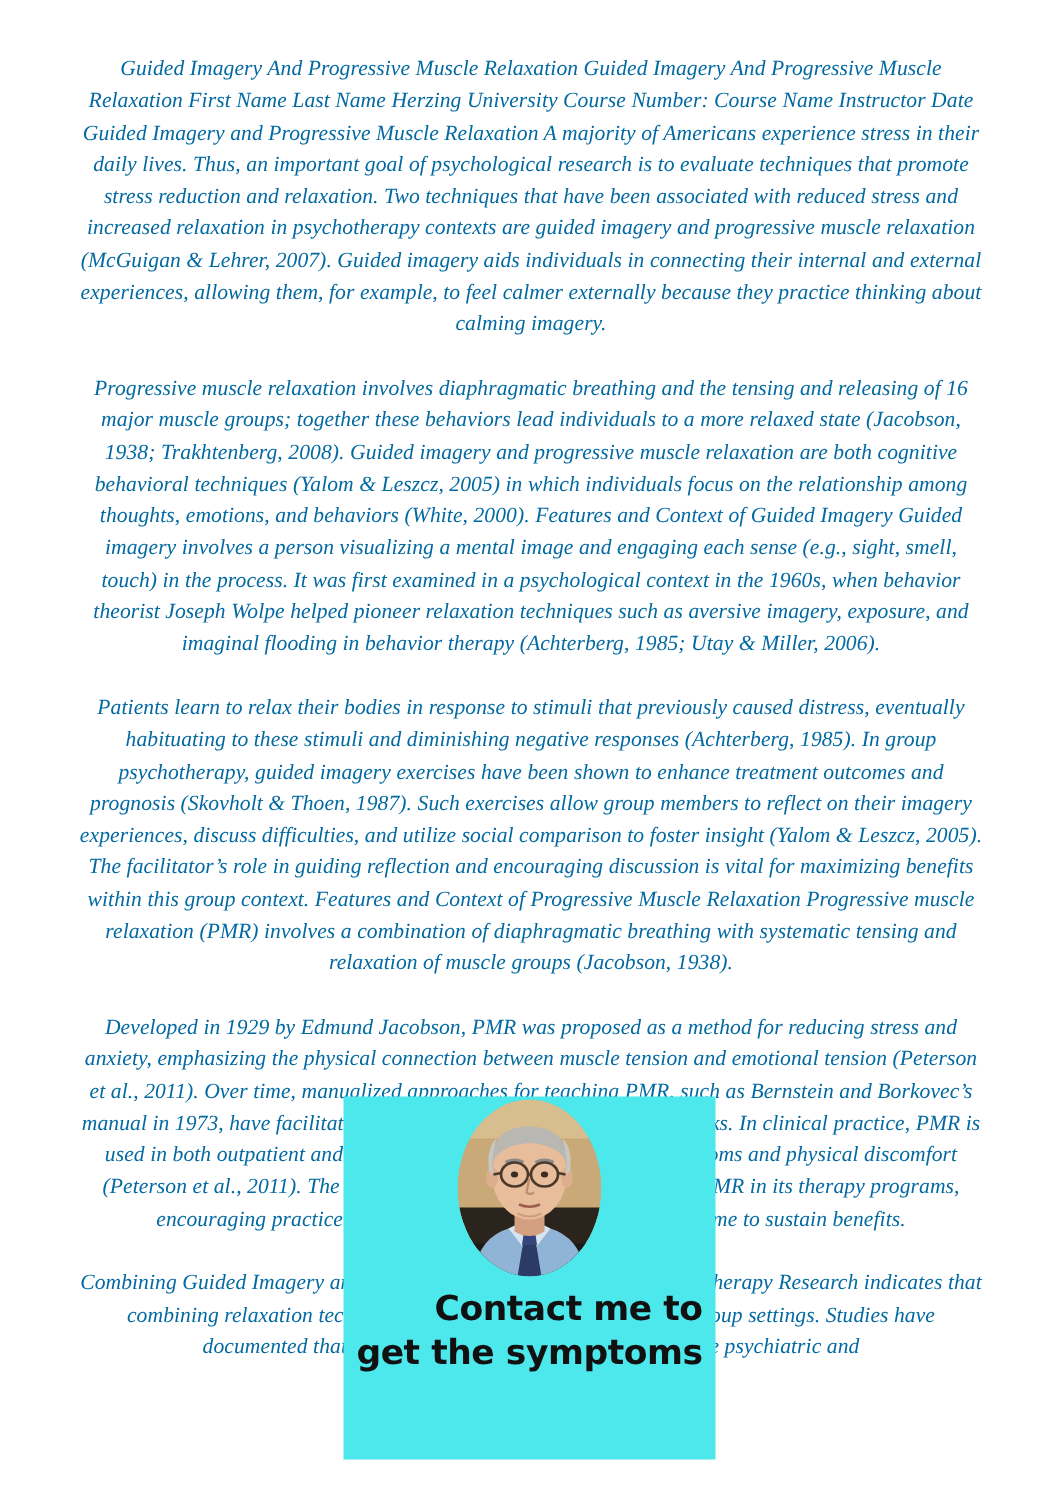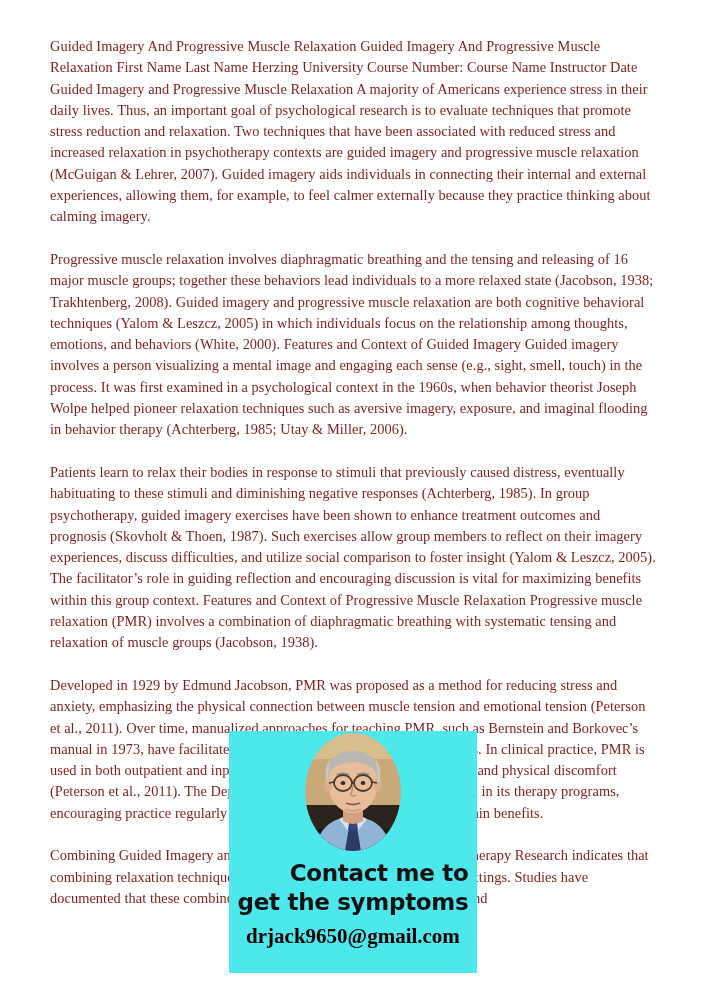--- a/index.html
+++ b/index.html
@@ -28,24 +28,25 @@
     position: absolute;
     left: 50px;
     top: 36px;
     width: 608px;
   }
 
   .doc-paragraph {
     margin: 0 0 21.3px 0;
     font-size: 14.4px;
     line-height: 21.3px;
-    color: #7f1d1d;
-    text-align: left;
+    color: #0369a1;
+    text-align: center;
     letter-spacing: 0.05px;
     white-space: pre-wrap;
+    font-style: italic;
   }
   .doc-paragraph:last-child { margin-bottom: 0; }
 
   
   #contact-overlay {
     position: absolute;
     left: 229px;
     top: 731px;
     width: 248px;
     height: 242px;
@@ -155,17 +156,16 @@
           <path d="M40 76 Q48 80 56 76" stroke="#cf9e7f" stroke-width="1.4" fill="none"></path>
         </g>
       </svg>
     </div>
 
     <div id="overlay-headline">
       <span class="overlay-headline-line">Contact me to</span>
       <span class="overlay-headline-line">get the symptoms</span>
     </div>
 
-    <div id="overlay-email">drjack9650@gmail.com</div>
 
   </div>
 
 </div>
 
 </body></html>

